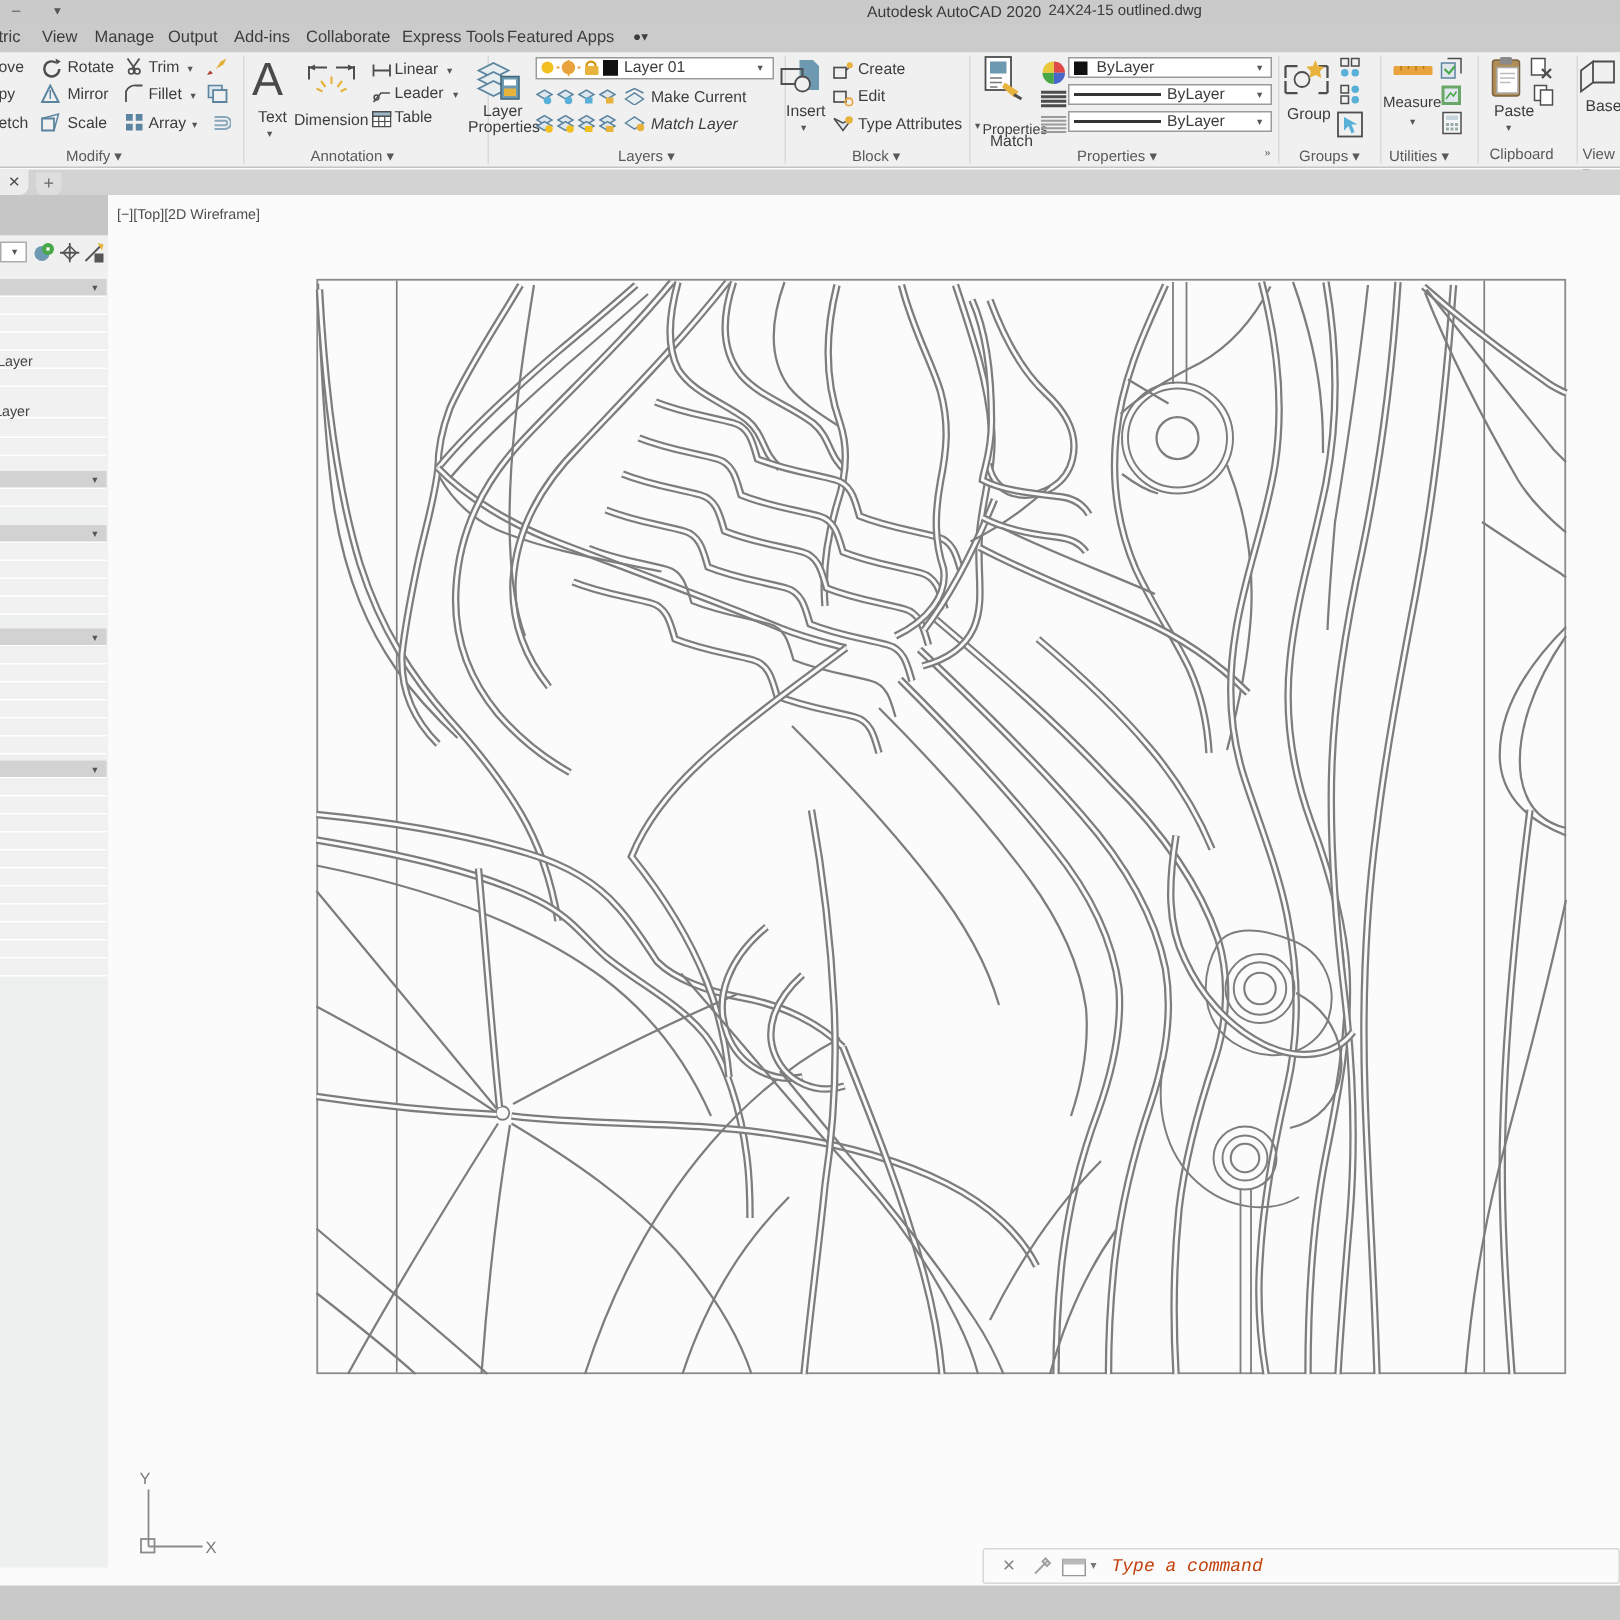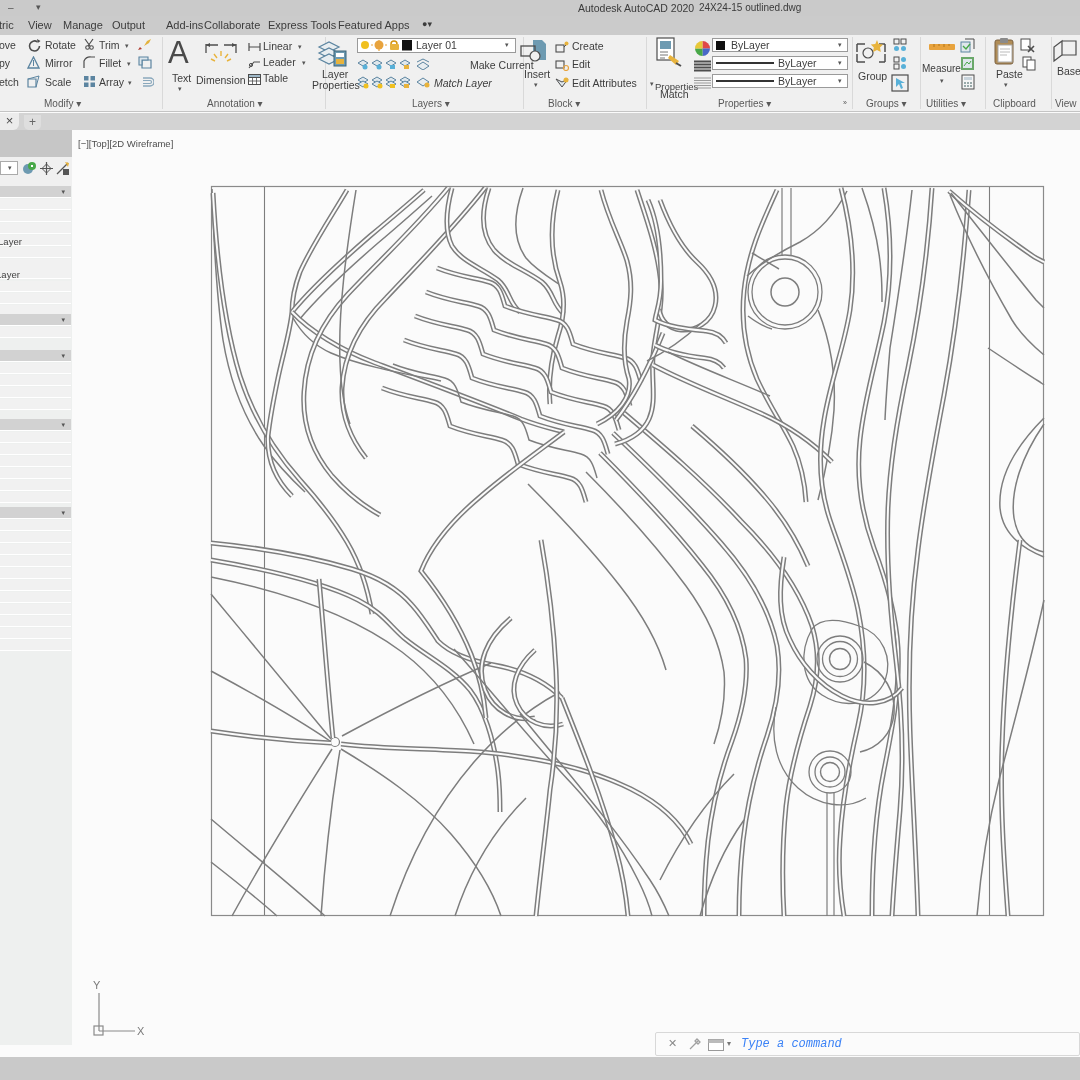--- a/index.html
+++ b/index.html
@@ -44,21 +44,21 @@
     <span class="ttext" style="left:8px; color:#555; font-size:10px;">–</span>
     <span class="ttext" style="left:36px; color:#555; font-size:9px;">▾</span>
     <span class="ttext" style="left:578px; font-size:10.5px;">Autodesk AutoCAD 2020</span>
     <span class="ttext" style="left:699px; font-size:10px;">24X24-15 outlined.dwg</span>
   </div>
   <div id="menubar" class="abs">
     <span class="menuitem" style="left:-1px;">tric</span>
     <span class="menuitem" style="left:28px;">View</span>
     <span class="menuitem" style="left:63px;">Manage</span>
     <span class="menuitem" style="left:112px;">Output</span>
-    <span class="menuitem" style="left:166px;">Add-ins</span>
+    <span class="menuitem" style="left:156px;">Add-ins</span>
     <span class="menuitem" style="left:204px;">Collaborate</span>
     <span class="menuitem" style="left:268px;">Express Tools</span>
     <span class="menuitem" style="left:338px;">Featured Apps</span>
     <span class="menuitem" style="left:422px; font-size:9px;">●▾</span>
   </div>
   <div id="ribbon" class="abs">
 
     <div class="sep" style="left:162px"></div>
     <div class="sep" style="left:325px"></div>
     <div class="sep" style="left:523px"></div>
@@ -182,21 +182,21 @@
         </g>
         <circle cx="8" cy="9" r="2.5" fill="#58b0d8"></circle>
         <circle cx="22" cy="9" r="2.5" fill="#58b0d8"></circle>
         <rect x="33" y="7" width="5" height="4" fill="#58b0d8"></rect>
         <rect x="47" y="7" width="5" height="4" fill="#e8b33c"></rect>
       </svg>
     <svg width="14" height="12" style="left:416px; top:23px;" viewBox="0 0 14 12">
         <path d="M1 8l6-4 6 4-6 4z" fill="#e8edf0" stroke="#5b84a0"></path>
         <path d="M1 4l6-3 6 3" fill="none" stroke="#5b84a0"></path>
       </svg>
-    <span class="rtext" style="left:434px; top:24px;margin-left:36px;">Make Current</span>
+    <span class="rtext" style="left:434px; top:24px;">Make Current</span>
     <svg width="55" height="13" style="left:357px; top:41px;" viewBox="0 0 55 13">
         <g fill="#dfe7ec" stroke="#5b84a0" stroke-width="1">
           <path d="M1 4l5-3 5 3-5 3z"></path>
           <path d="M1 8l5-3 5 3-5 3z"></path>
           <path d="M15 4l5-3 5 3-5 3z"></path>
           <path d="M15 8l5-3 5 3-5 3z"></path>
           <path d="M29 4l5-3 5 3-5 3z"></path>
           <path d="M29 8l5-3 5 3-5 3z"></path>
           <path d="M43 4l5-3 5 3-5 3z"></path>
           <path d="M43 8l5-3 5 3-5 3z"></path>
@@ -227,21 +227,21 @@
     <span class="rtext" style="left:572px; top:5px;">Create</span>
     <svg width="14" height="12" style="left:555px; top:24px;" viewBox="0 0 14 12">
         <rect x="1" y="2" width="8" height="7" fill="none" stroke="#4d4d4d" stroke-width="1.1"></rect>
         <circle cx="11" cy="9" r="2.5" fill="none" stroke="#e8a33d" stroke-width="1.2"></circle>
       </svg>
     <span class="rtext" style="left:572px; top:23px;">Edit</span>
     <svg width="14" height="12" style="left:555px; top:42px;" viewBox="0 0 14 12">
         <path d="M1 2l6 3 6-3-6 8z" fill="#dfe7ec" stroke="#4d4d4d"></path>
         <circle cx="11" cy="3" r="2.5" fill="#e8b33c"></circle>
       </svg>
-    <span class="rtext" style="left:572px; top:42px;">Edit Attributes</span>
+    <span class="rtext" style="left:572px; top:42px;">Type Attributes</span>
     <span class="caret" style="left:650px; top:45px;">▾</span>
 
     <svg width="28" height="32" style="left:656px; top:2px;" viewBox="0 0 28 32">
         <rect x="1" y="1" width="17" height="22" fill="#fff" stroke="#4d4d4d" stroke-width="1.2"></rect>
         <rect x="4" y="4" width="11" height="8" fill="#6d9ab1"></rect>
         <path d="M4 15h8M4 18h8M4 21h5" stroke="#777" stroke-width="1"></path>
         <path d="M14 18l9 6-3 4-8-7z" fill="#e8b33c"></path>
         <path d="M20 26l5 3" stroke="#4d4d4d" stroke-width="2"></path>
       </svg>
     <span class="rtext" style="left:660px; top:53px;">Match</span>
@@ -344,21 +344,21 @@
 
     <svg width="26" height="24" style="left:1052px; top:4px;" viewBox="0 0 26 24">
         <path d="M2 22V8l8-6v14z" fill="none" stroke="#4d4d4d" stroke-width="1.2"></path>
         <path d="M10 2h14v14H10" fill="none" stroke="#4d4d4d" stroke-width="1.2"></path>
       </svg>
     <span class="rtext" style="left:1057px; top:30px;">Base</span>
 
     <span class="plabel" style="left:44px;">Modify ▾</span>
     <span class="plabel" style="left:207px;">Annotation ▾</span>
     <span class="plabel" style="left:412px;">Layers ▾</span>
-    <span class="plabel" style="left:548px;">Block ▾</span>
+    <span class="plabel" style="left:568px;">Block ▾</span>
     <span class="plabel" style="left:718px;">Properties ▾</span>
     <span class="plabel" style="left:866px;">Groups ▾</span>
     <span class="plabel" style="left:926px;">Utilities ▾</span>
     <span class="plabel" style="left:993px;">Clipboard</span>
     <span class="plabel" style="left:1055px;">View ▾</span>
   </div>
   <div id="tabbar" class="abs">
     <div id="tab1">×</div>
     <div id="tab2">+</div>
   </div>
@@ -445,21 +445,21 @@
   <div id="cmdbar" class="abs">
     <span class="abs" style="left:12px; top:4px; font-size:11px; color:#888;">✕</span>
     <svg class="abs" width="13" height="13" style="left:32px; top:5px;" viewBox="0 0 13 13">
         <path d="M2 11L11 2M9 1l3 3-2 2-3-3z" stroke="#a0a0a0" fill="none" stroke-width="1.3"></path>
       </svg>
     <svg class="abs" width="16" height="12" style="left:52px; top:6px;" viewBox="0 0 16 12">
         <rect x="0.5" y="0.5" width="15" height="11" fill="#fff" stroke="#999"></rect>
         <rect x="0.5" y="0.5" width="15" height="3.5" fill="#bbb"></rect>
       </svg>
     <span class="abs" style="left:71px; top:6px; font-size:8px; color:#777;">▾</span>
-    <span class="abs" style="left:85px; top:4px; font-size:12px; font-style:italic; color:#3b82f6; font-family:'Liberation Mono', monospace;">Type a command</span>
+    <span class="abs" style="left:85px; top:4px; font-size:12px; font-style:italic; color:#c2410c; font-family:'Liberation Mono', monospace;">Type a command</span>
   </div>
   <div id="statusbar" class="abs"></div>
 <svg id="drawing" width="1080" height="1080" viewBox="0 0 1080 1080" style="left:0; top:0; pointer-events:none;">
       <rect x="211.5" y="186.5" width="832" height="729" fill="none" stroke="#8a8a8a" stroke-width="1.2"></rect>
       <path d="M264.5,187 V915" fill="none" stroke="#7d7d7d" stroke-width="1.1"></path>
       <path d="M989.5,187 V915" fill="none" stroke="#7d7d7d" stroke-width="1.1"></path>
       <path d="M212,189 C214,250 217,300 223,340 C231,388 246,420 264,446 C276,463 290,478 305,492" fill="none" stroke="#7d7d7d" stroke-width="1.5"></path>
       <path d="M213,193 C217,268 226,330 240,376 C254,420 275,452 300,480 C318,500 334,520 347,542 C360,564 368,590 372,614" fill="none" stroke="#7d7d7d" stroke-width="5.0"></path>
       <path d="M213,193 C217,268 226,330 240,376 C254,420 275,452 300,480 C318,500 334,520 347,542 C360,564 368,590 372,614" fill="none" stroke="#fbfbfb" stroke-width="2.0"></path>
       <path d="M347,190 C333,214 312,245 300,272 C294,288 292,300 292,312 C290,332 283,354 278,378 C273,402 270,418 268,436 C267,458 274,478 292,496" fill="none" stroke="#7d7d7d" stroke-width="5.0"></path>

